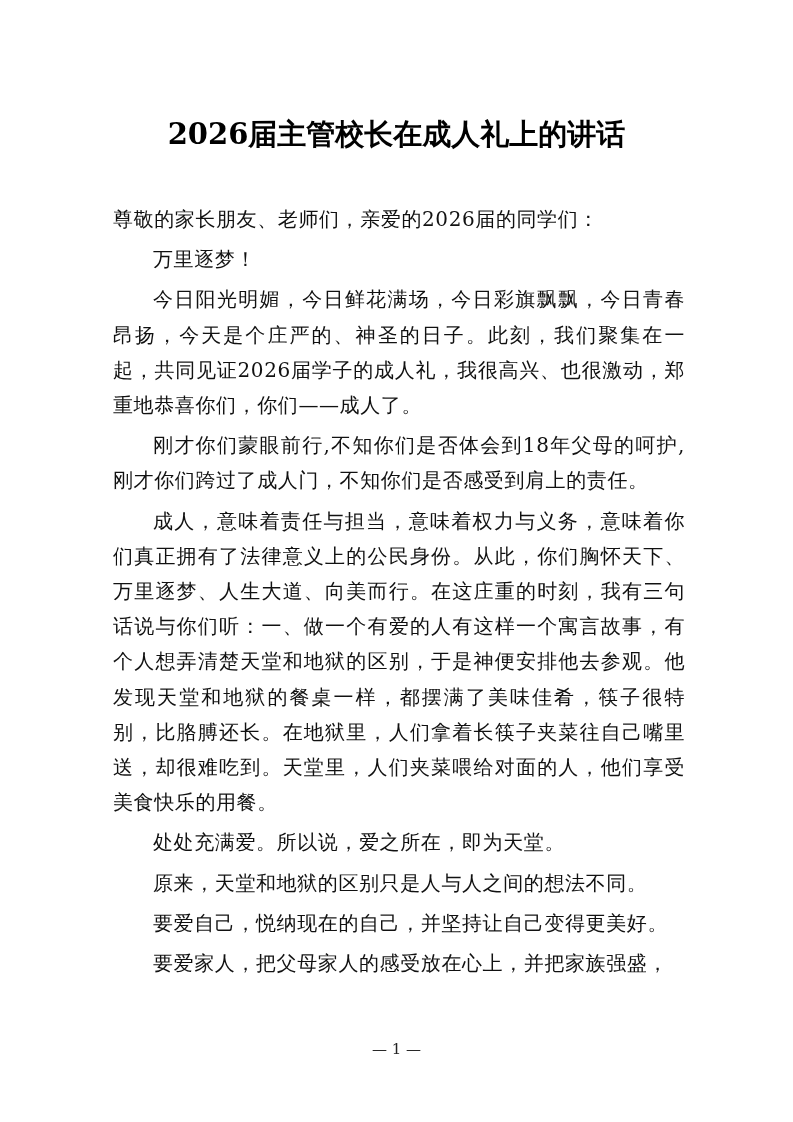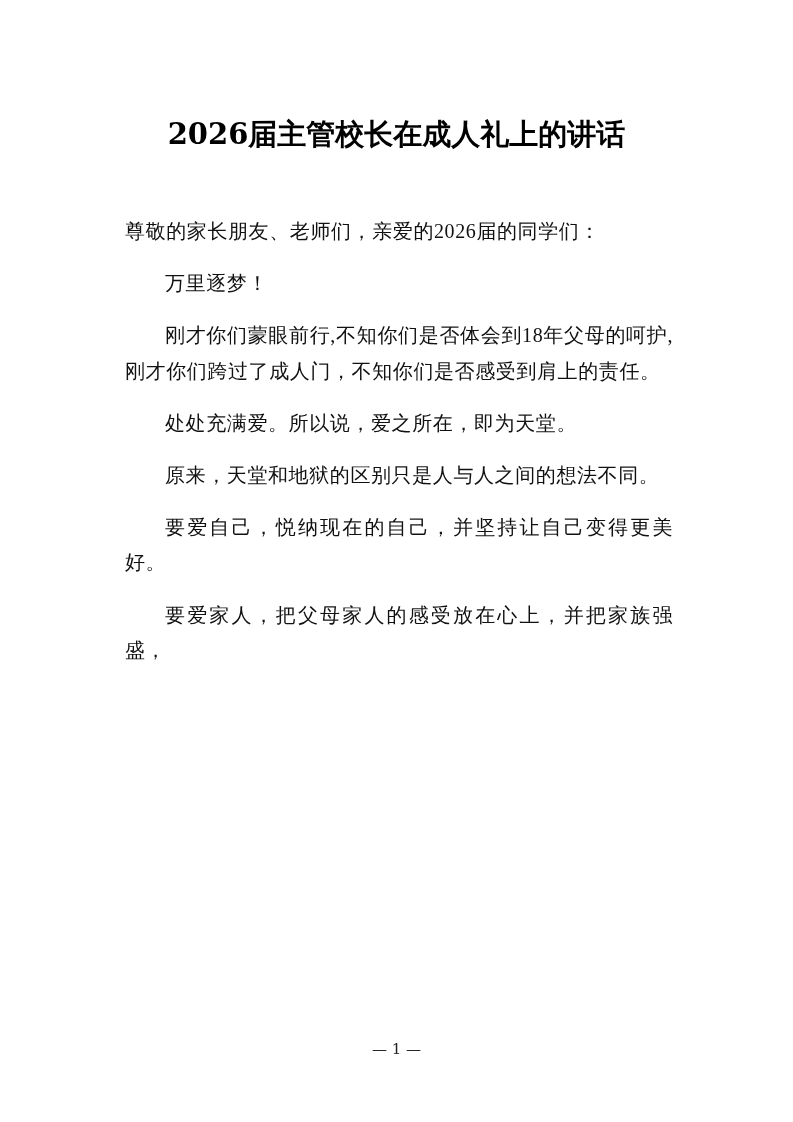--- a/index.html
+++ b/index.html
@@ -12,38 +12,40 @@
     font-family: "DejaVu Serif", "Liberation Serif", serif;
     font-weight: bold; font-size: 29px; color: #000; letter-spacing: 0px;
   }
   .body {
     position: absolute; left: 108px; top: 197px; width: 582px;
     font-family: "DejaVu Serif", "Liberation Serif", serif;
     font-size: 20px; line-height: 35.2px; color: #111;
     text-align: justify; text-justify: inter-ideograph;
     letter-spacing: 0.6px;
   }
-  .para { margin: 17px; text-indent: 0; font-family: Liberation Serif, serif; }
+  .para { margin: 5px; text-indent: 0; }
   .para.indent { text-indent: 2em; }
   .salutation { text-indent: 0; }
   .page-number {
     position: absolute; left: 0; top: 1040px; width: 793px; text-align: center;
     font-family: "DejaVu Serif", "Liberation Serif", serif; font-size: 15px; color: #222;
   }
 </style>
 </head>
 <body>
 
 <div class="page">
   <div class="title">2026届主管校长在成人礼上的讲话</div>
 
   <div class="body">
     <p class="para salutation">尊敬的家长朋友、老师们，亲爱的2026届的同学们：</p>
     <p class="para indent">万里逐梦！</p>
+    <p class="para indent">今日阳光明媚，今日鲜花满场，今日彩旗飘飘，今日青春昂扬，今天是个庄严的、神圣的日子。此刻，我们聚集在一起，共同见证2026届学子的成人礼，我很高兴、也很激动，郑重地恭喜你们，你们——成人了。</p>
     <p class="para indent">刚才你们蒙眼前行,不知你们是否体会到18年父母的呵护,刚才你们跨过了成人门，不知你们是否感受到肩上的责任。</p>
+    <p class="para indent">成人，意味着责任与担当，意味着权力与义务，意味着你们真正拥有了法律意义上的公民身份。从此，你们胸怀天下、万里逐梦、人生大道、向美而行。在这庄重的时刻，我有三句话说与你们听：一、做一个有爱的人有这样一个寓言故事，有个人想弄清楚天堂和地狱的区别，于是神便安排他去参观。他发现天堂和地狱的餐桌一样，都摆满了美味佳肴，筷子很特别，比胳膊还长。在地狱里，人们拿着长筷子夹菜往自己嘴里送，却很难吃到。天堂里，人们夹菜喂给对面的人，他们享受美食快乐的用餐。</p>
     <p class="para indent">处处充满爱。所以说，爱之所在，即为天堂。</p>
     <p class="para indent">原来，天堂和地狱的区别只是人与人之间的想法不同。</p>
     <p class="para indent">要爱自己，悦纳现在的自己，并坚持让自己变得更美好。</p>
     <p class="para indent">要爱家人，把父母家人的感受放在心上，并把家族强盛，</p>
   </div>
 
   <div class="page-number">— 1 —</div>
 </div>
 
 </body></html>

